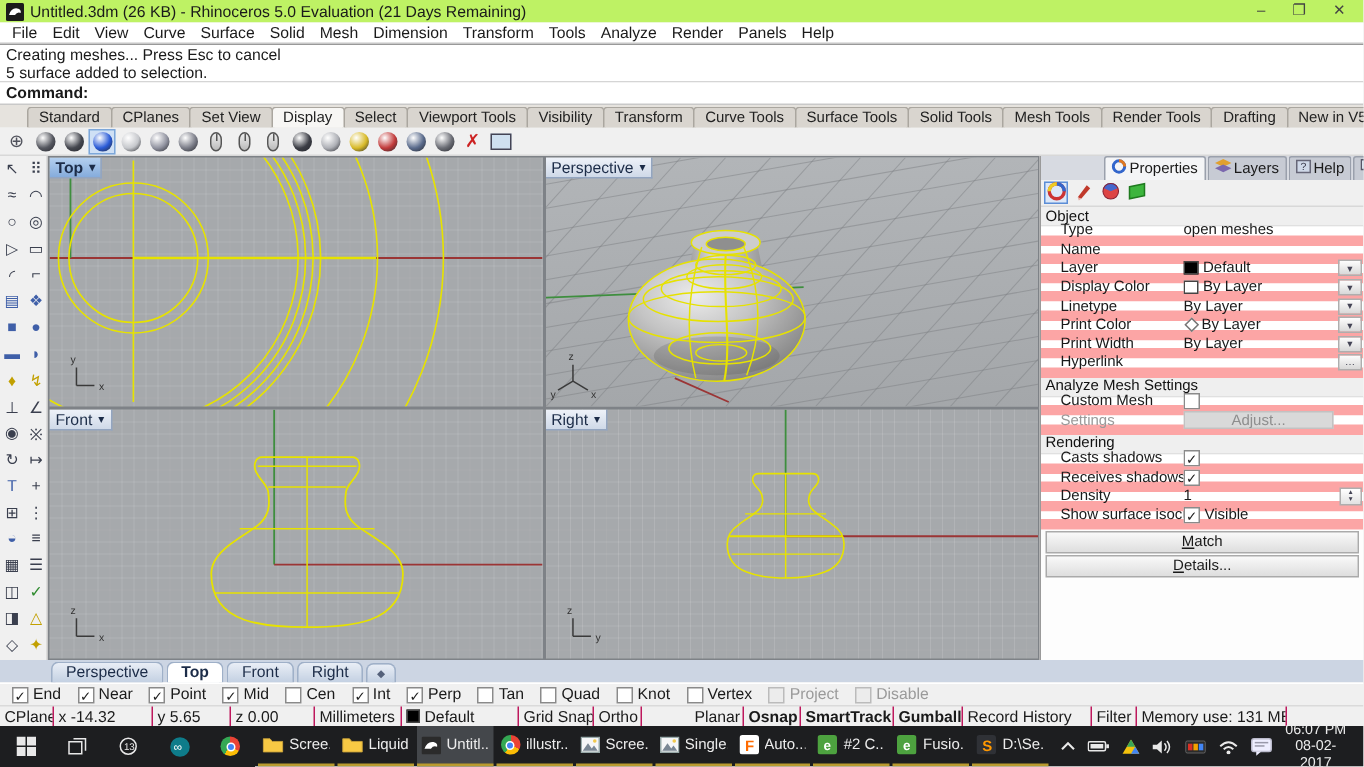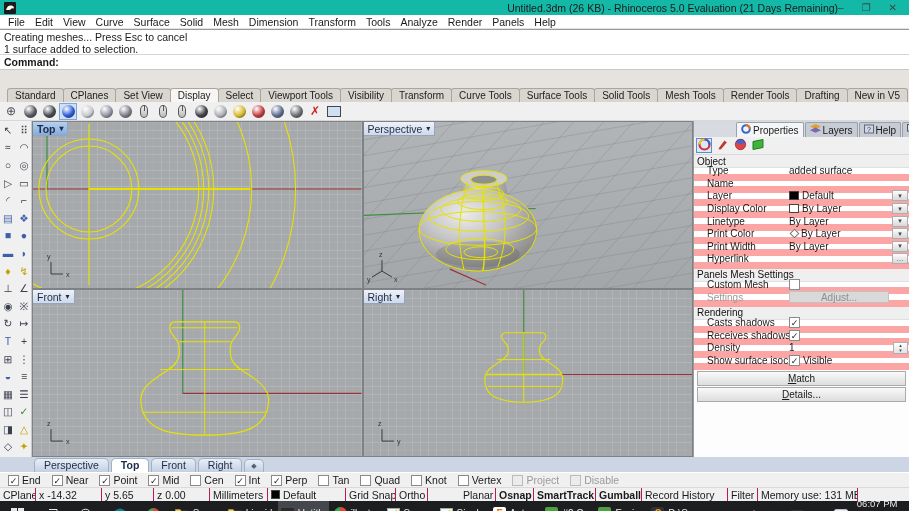--- a/index.html
+++ b/index.html
@@ -1,30 +1,30 @@
 <!DOCTYPE html>
 <html><head>
 <meta charset="utf-8">
 <style>
   * { box-sizing: border-box; margin:0; padding:0; }
   html,body { width:909px; height:511px; overflow:hidden; }
   body { font-family:"Liberation Sans", sans-serif; font-size:10.5px; background:#f0f0f0; color:#1a1a1a; user-select:none; }
 
   
-  .titlebar { height:15px; background:#14b8a6; display:flex; align-items:center; padding:0 4px;text-align:right; }
+  .titlebar { height:15px; background:#bef264; display:flex; align-items:center; padding:0 4px; }
   .titlebar .ttext { margin-left:4px; font-size:10.5px; flex:1; white-space:nowrap; }
   .wctrl { display:flex; gap:18px; padding-right:8px; color:#444; align-items:center; }
   .wctrl span { font-size:10px; line-height:10px; cursor:default; }
   .menubar { height:14px; background:#fff; display:flex; align-items:center; padding-left:3px; border-bottom:1px solid #e2e2e2; }
   .mi { padding:0 5px; font-size:10.5px; }
   .cmdhist { height:26px; background:#fff; border-top:1px solid #999; border-bottom:1px solid #d5d5d5; font-size:10.5px; line-height:12px; padding:1px 4px; }
   .cmdprompt { height:15px; background:#fff; border-bottom:1px solid #c9c9c9; font-weight:bold; font-size:10.5px; padding:1px 4px; }
 
   
-  .tabrow { height:32px; background:#e6e3de; display:flex; align-items:flex-end; padding-left:7px; }
+  .tabrow { height:15px; background:#e6e3de; display:flex; align-items:flex-end; padding-left:18px; }
   .ttab { font-size:10px; padding:1px 7px 1px; background:#d9d5cf; border:1px solid #aaa69f; border-bottom:none; border-radius:3px 3px 0 0; margin-right:-1px; white-space:nowrap; color:#222; }
   .ttab.active { background:#f7f6f4; position:relative; z-index:2; }
 
   
   .toolbar { height:19px; background:#f0f0f0; display:flex; align-items:center; padding-left:2px; gap:1px; border-bottom:1px solid #d8d8d8; }
   .tbi { width:18px; height:17px; display:flex; align-items:center; justify-content:center; }
   .tbi.sel { background:#cfe0f5; border:1px solid #7da7d9; }
   .sphere { width:13px; height:13px; border-radius:50%; display:block; }
   .gly { font-size:12px; line-height:13px; }
   .mouseic { width:8px; height:13px; border:1px solid #555; border-radius:4px/5px; background:linear-gradient(#eee,#bbb); position:relative; display:block; }
@@ -128,21 +128,21 @@
     <span class="mi">Transform</span>
     <span class="mi">Tools</span>
     <span class="mi">Analyze</span>
     <span class="mi">Render</span>
     <span class="mi">Panels</span>
     <span class="mi">Help</span>
   </div>
 
 <div class="cmdhist">
   <div>Creating meshes... Press Esc to cancel</div>
-  <div>1 surface added to selection.</div>
+  <div>5 surface added to selection.</div>
 </div>
 <div class="cmdprompt">Command:</div>
 
 <div class="tabrow" id="tabrow">
     <span class="ttab">Standard</span>
     <span class="ttab">CPlanes</span>
     <span class="ttab">Set View</span>
     <span class="ttab active">Display</span>
     <span class="ttab">Select</span>
     <span class="ttab">Viewport Tools</span>
@@ -478,21 +478,21 @@
           <span><svg width="14" height="13">
               <path d="M2 3.5 L12 1.5 L12 9.5 L2 11.5 Z" fill="#3db53d" stroke="#1e7a1e"></path>
             </svg></span>
         </span>
       </div>
     <div class="pbody" id="pbody">
         <div class="phead">Object</div>
         <div class="prow">
           <span class="plabel">Type</span>
           <span class="pval">
-            <span class="vtext">added surface</span>
+            <span class="vtext">open meshes</span>
           </span>
           <span class="pctl"></span>
         </div>
         <div class="prow">
           <span class="plabel">Name</span>
           <span class="pval"></span>
           <span class="pctl"></span>
         </div>
         <div class="prow">
           <span class="plabel">Layer</span>
@@ -542,21 +542,21 @@
             <span class="dd">▾</span>
           </span>
         </div>
         <div class="prow">
           <span class="plabel">Hyperlink</span>
           <span class="pval"></span>
           <span class="pctl">
             <span class="dd">…</span>
           </span>
         </div>
-        <div class="phead">Panels Mesh Settings</div>
+        <div class="phead">Analyze Mesh Settings</div>
         <div class="prow">
           <span class="plabel">Custom Mesh</span>
           <span class="pval">
             <span class="cb"></span>
           </span>
           <span class="pctl"></span>
         </div>
         <div class="prow">
           <span class="plabel dis">Settings</span>
           <span class="pval">

